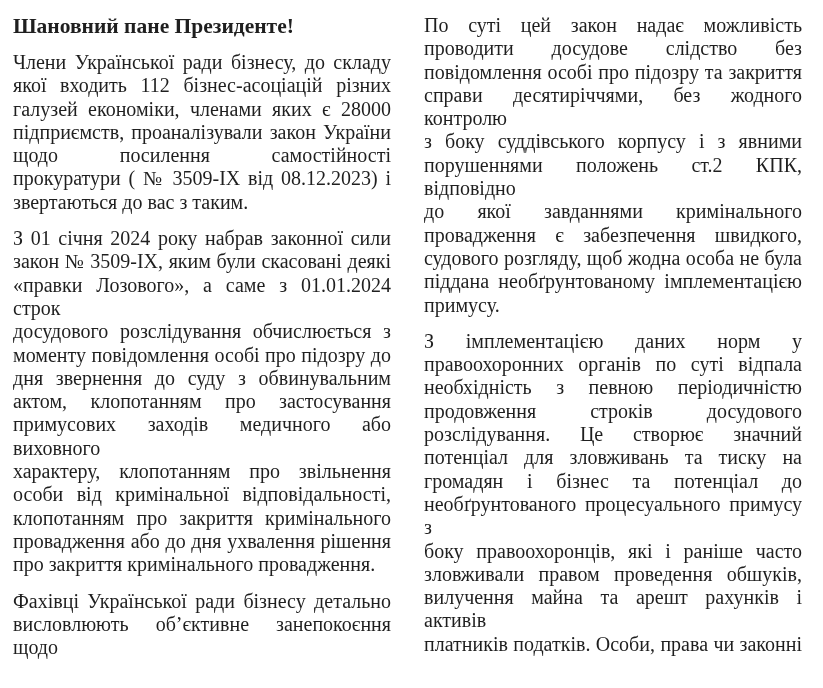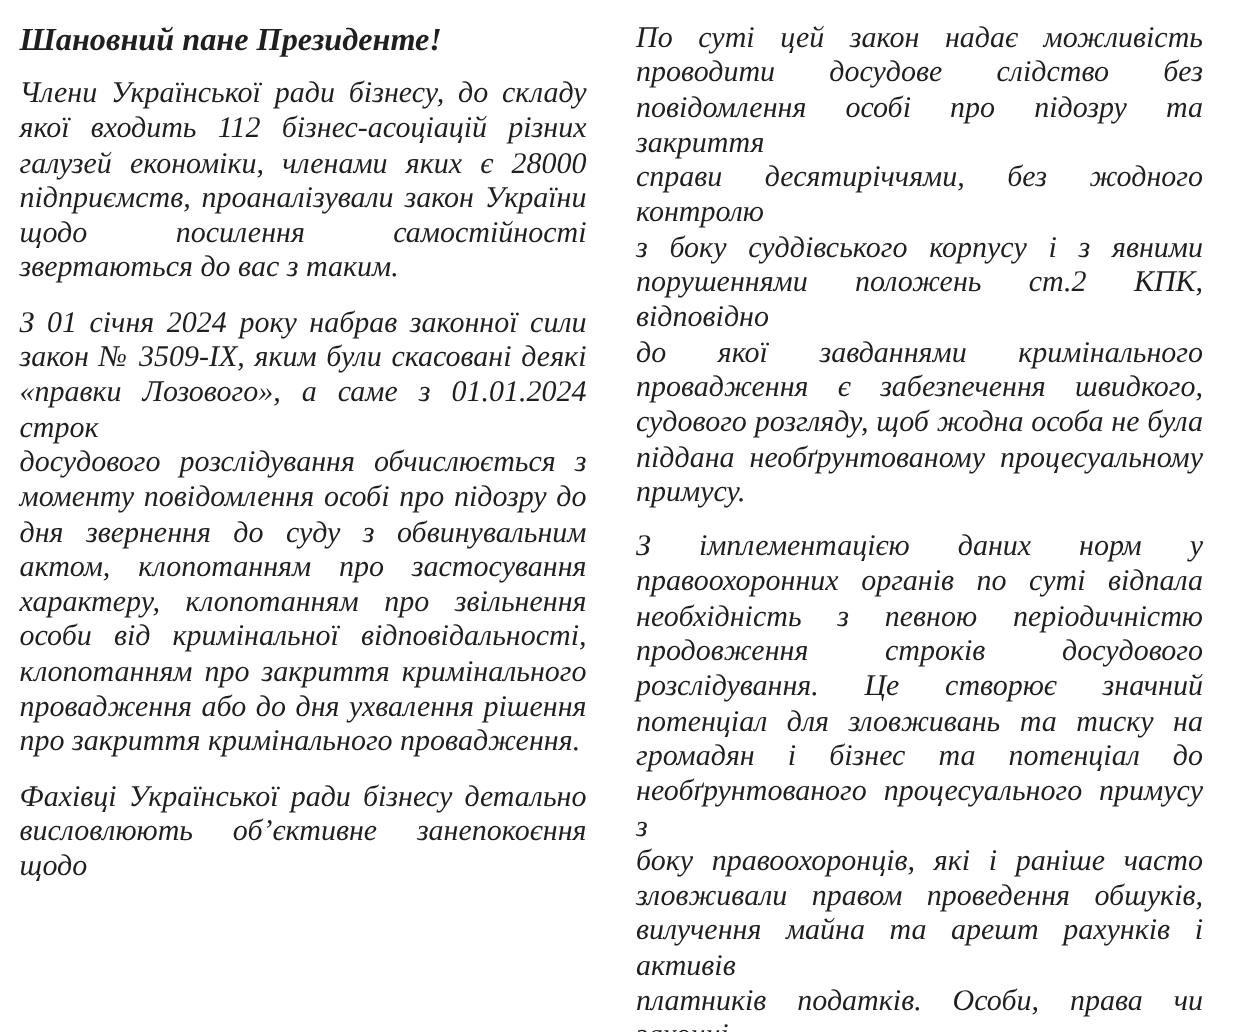--- a/index.html
+++ b/index.html
@@ -21,21 +21,20 @@
     font-size: 20px;
     line-height: 23.3px;
     color: #1f1f1f;
   }
   .column {
     flex: 0 0 378px;
     width: 378px;
   }
   .block {
     margin: 0 0 13px 0;
-    font-style: italic;
   }
   .block.heading {
     font-weight: 700;
     font-size: 21.5px;
     line-height: 25px;
     margin-bottom: 12px;
   }
   .line {
     text-align: justify;
     text-align-last: justify;
@@ -53,30 +52,32 @@
   <section class="column">
       <div class="block heading">
         <div class="line last">Шановний пане Президенте!</div>
       </div>
       <div class="block paragraph">
         <div class="line">Члени Української ради бізнесу, до складу</div>
         <div class="line">якої входить 112 бізнес-асоціацій різних</div>
         <div class="line">галузей економіки, членами яких є 28000</div>
         <div class="line">підприємств, проаналізували закон України</div>
         <div class="line">щодо посилення самостійності</div>
+        <div class="line">прокуратури ( № 3509-IX від 08.12.2023) і</div>
         <div class="line last">звертаються до вас з таким.</div>
       </div>
       <div class="block paragraph">
         <div class="line">З 01 січня 2024 року набрав законної сили</div>
         <div class="line">закон № 3509-IX, яким були скасовані деякі</div>
         <div class="line">«правки Лозового», а саме з 01.01.2024 строк</div>
         <div class="line">досудового розслідування обчислюється з</div>
         <div class="line">моменту повідомлення особі про підозру до</div>
         <div class="line">дня звернення до суду з обвинувальним</div>
         <div class="line">актом, клопотанням про застосування</div>
+        <div class="line">примусових заходів медичного або виховного</div>
         <div class="line">характеру, клопотанням про звільнення</div>
         <div class="line">особи від кримінальної відповідальності,</div>
         <div class="line">клопотанням про закриття кримінального</div>
         <div class="line">провадження або до дня ухвалення рішення</div>
         <div class="line last">про закриття кримінального провадження.</div>
       </div>
       <div class="block paragraph">
         <div class="line">Фахівці Української ради бізнесу детально</div>
         <div class="line">висловлюють об’єктивне занепокоєння щодо</div>
       </div>
@@ -85,21 +86,21 @@
       <div class="block paragraph">
         <div class="line">По суті цей закон надає можливість</div>
         <div class="line">проводити досудове слідство без</div>
         <div class="line">повідомлення особі про підозру та закриття</div>
         <div class="line">справи десятиріччями, без жодного контролю</div>
         <div class="line">з боку суддівського корпусу і з явними</div>
         <div class="line">порушеннями положень ст.2 КПК, відповідно</div>
         <div class="line">до якої завданнями кримінального</div>
         <div class="line">провадження є забезпечення швидкого,</div>
         <div class="line">судового розгляду, щоб жодна особа не була</div>
-        <div class="line">піддана необґрунтованому процесуальному</div>
+        <div class="line">піддана необґрунтованому імплементацією</div>
         <div class="line last">примусу.</div>
       </div>
       <div class="block paragraph">
         <div class="line">З імплементацією даних норм у</div>
         <div class="line">правоохоронних органів по суті відпала</div>
         <div class="line">необхідність з певною періодичністю</div>
         <div class="line">продовження строків досудового</div>
         <div class="line">розслідування. Це створює значний</div>
         <div class="line">потенціал для зловживань та тиску на</div>
         <div class="line">громадян і бізнес та потенціал до</div>

